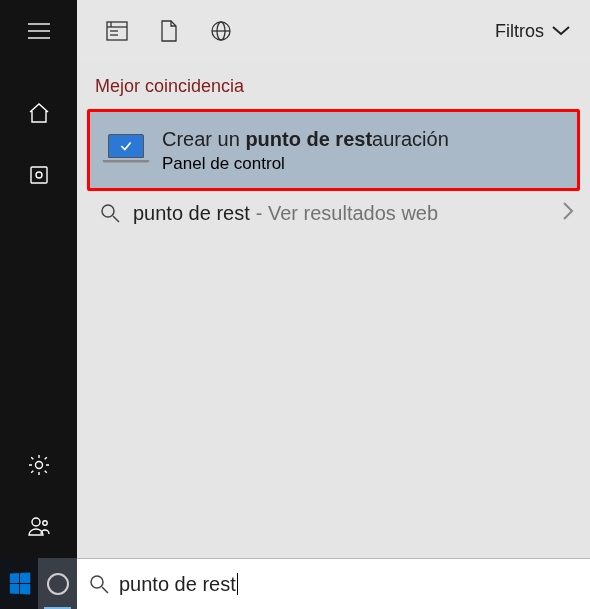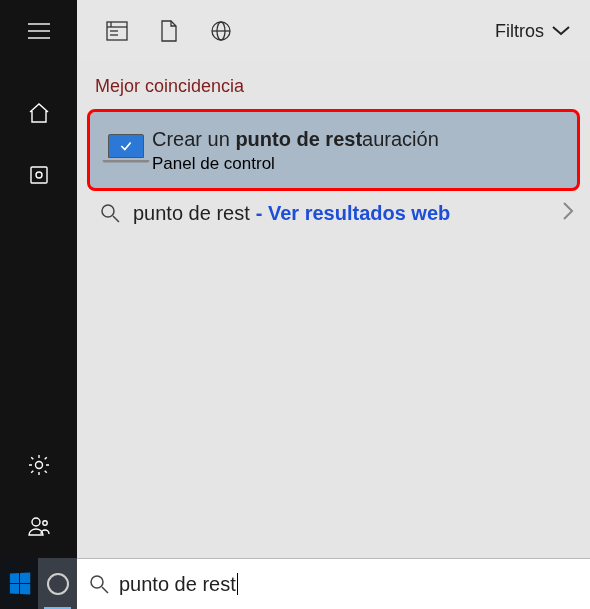--- a/index.html
+++ b/index.html
@@ -27,22 +27,22 @@
 .top-row .icon-btn svg { stroke: #333; fill: none; stroke-width: 1.3; }
 .top-row .spacer { flex: 1; }
 .filters { display: flex; align-items: center; gap: 8px; cursor: pointer; color: #222; font-size: 18px; padding-right: 6px; font-weight: 400; }
 .filters svg { stroke: #222; fill: none; stroke-width: 2; }
 
 .section-label { font-size: 18px; color: #7f1d1d; padding: 14px 18px 8px 18px; }
 
 .best-match {
   margin: 4px 10px 0 10px; border: 3px solid #ff0000;
   background: #a9b9c7; padding: 14px 12px;
-  display: flex; align-items: center; gap: 4px; cursor: pointer;
-  border-radius: 8px;
+  display: flex; align-items: center; gap: 14px; cursor: pointer;
+  border-radius: 2px;
 }
 .laptop-icon { width: 46px; height: 36px; position: relative; flex-shrink: 0; }
 .laptop-screen {
   width: 36px; height: 24px; background: #2b78d6; border: 1px solid #555;
   border-radius: 2px 2px 0 0; position: absolute; top: 2px; left: 6px;
   display: flex; align-items: center; justify-content: center;
 }
 .laptop-screen svg { width: 14px; height: 14px; }
 .laptop-base {
   width: 46px; height: 3px; background: #888;
@@ -52,21 +52,21 @@
 .best-title { font-size: 20px; color: #222; line-height: 1.3; font-weight: 400; }
 .best-title .bold { font-weight: 600; }
 .best-sub { font-size: 17px; color: #000000; margin-top: 2px; }
 
 .suggestion-row {
   display: flex; align-items: center; padding: 10px 16px 10px 18px; cursor: pointer;
 }
 .suggestion-row .mag { width: 30px; display: flex; justify-content: center; }
 .suggestion-row .mag svg { stroke: #444; fill: none; stroke-width: 1.5; }
 .suggestion-text { font-size: 20px; color: #222; margin-left: 8px; }
-.suggestion-hint { font-size: 20px; color: #1d4ed8; margin-left: 6px; font-weight: bold; }
+.suggestion-hint { font-size: 20px; color: #737373; margin-left: 6px; }
 .suggestion-row .chev { margin-left: auto; }
 .suggestion-row .chev svg { stroke: #888; fill: none; stroke-width: 2; }
 
 .search-bar {
   position: absolute; left: 77px; right: 0; bottom: 0; height: 51px;
   background: #fff; border-top: 1px solid #b8b8b8; display: flex; align-items: center; padding: 0 12px;
 }
 .search-bar svg { stroke: #444; fill: none; stroke-width: 1.5; }
 .search-input {
   border: none; outline: none; font-size: 20px; margin-left: 10px; flex: 1; color: #222;

